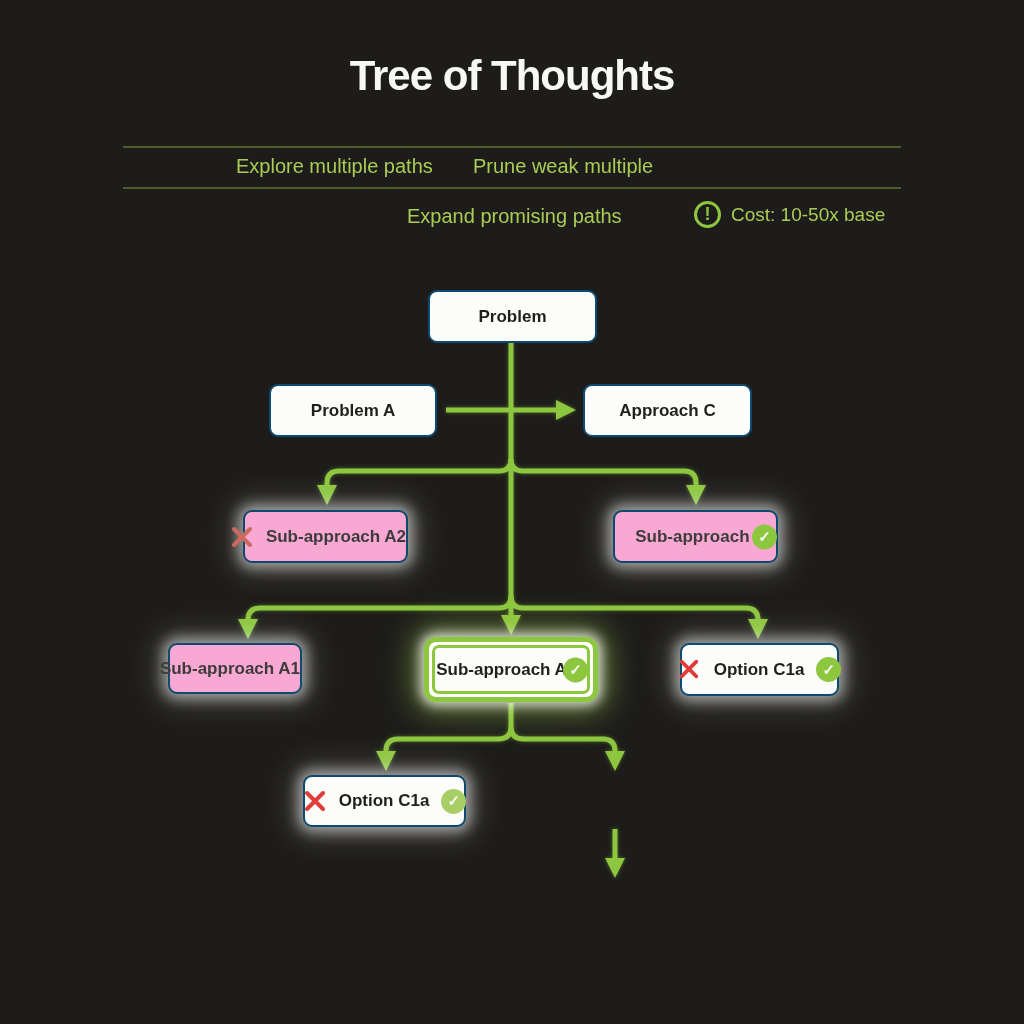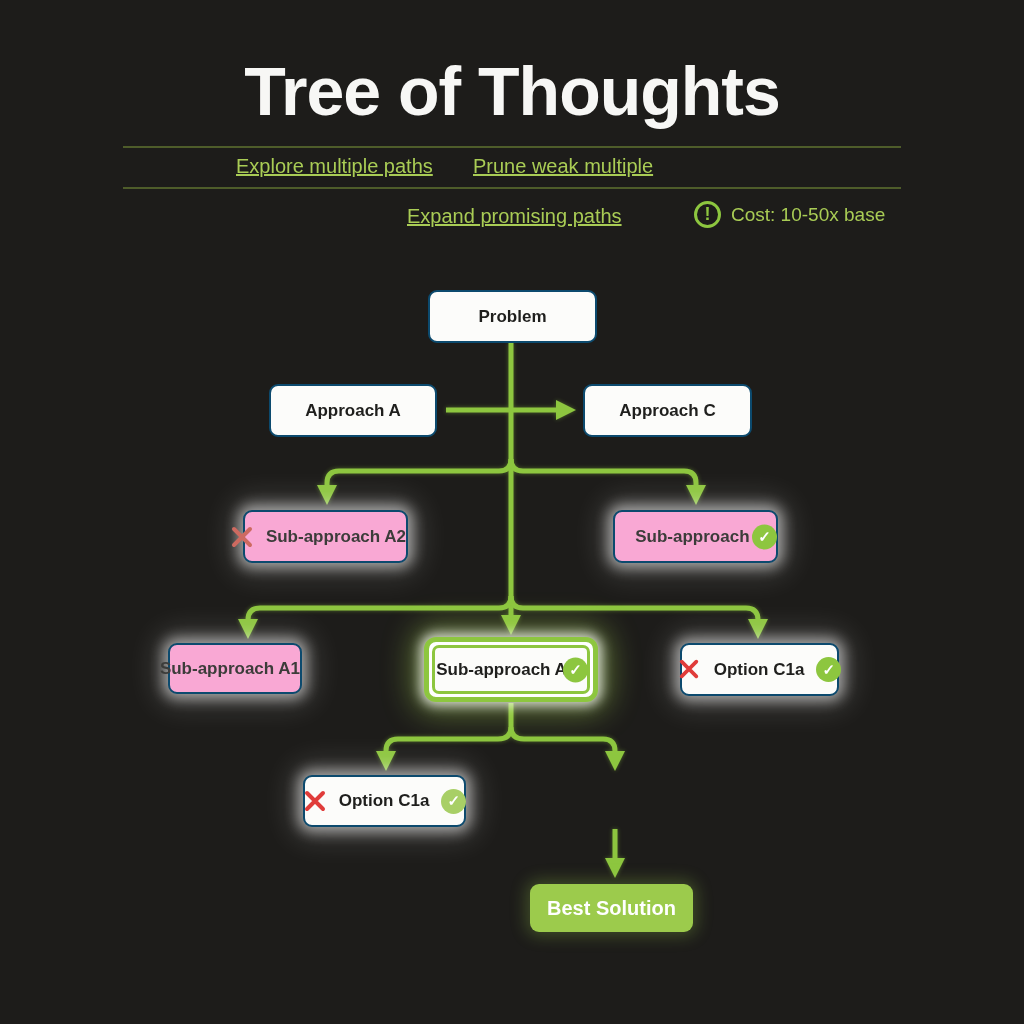--- a/index.html
+++ b/index.html
@@ -4,33 +4,32 @@
 <style>
   html,body{margin:0;padding:0;background:#141311;}
   .canvas{
     position:relative;width:1024px;height:1024px;
     background:#1d1c1a;overflow:hidden;
     font-family:"Liberation Sans", sans-serif;
   }
   
   .title{
     position:absolute;left:0;top:52px;width:1024px;
-    text-align:center;color:#f7f7f5;font-size:68px;font-weight:bold;
+    text-align:center;color:#f7f7f5;font-size:42px;font-weight:bold;
     letter-spacing:-1px;
   }
   .rule{
     position:absolute;left:123px;width:778px;height:0;
     border-top:2px solid #4e5c2a;
   }
   .rule1{top:146px}
   .rule2{top:187px}
   .hdr-text{
     position:absolute;color:#a9cc55;font-size:20px;font-weight:500;
     white-space:nowrap;
-    text-decoration:underline;
   }
   .cost-group{
     position:absolute;left:694px;top:201px;display:flex;align-items:center;gap:10px;
   }
   .alert-circle{
     width:27px;height:27px;border-radius:50%;border:3px solid #8dc63f;
     color:#8dc63f;font-weight:bold;font-size:18px;
     display:flex;align-items:center;justify-content:center;box-sizing:border-box;
   }
   .cost-text{color:#a9cc55;font-size:19px;font-weight:500;white-space:nowrap;}
@@ -118,21 +117,21 @@
 
       <path d="M615,829 L615,872" marker-end="url(#arr)"></path>
     </g>
   </svg>
 
   <div class="node" style="left:428px;top:290px;width:169px;height:53px">
     <span class="label">Problem</span>
   </div>
 
   <div class="node" style="left:269px;top:384px;width:168px;height:53px">
-    <span class="label">Approach A</span>
+    <span class="label">Problem A</span>
   </div>
 
   <div class="node" style="left:583px;top:384px;width:169px;height:53px">
     <span class="label">Approach C</span>
   </div>
 
   <div class="node muted glow" style="left:243px;top:510px;width:165px;height:53px">
     <span class="x-icon">
       <svg width="24" height="24" viewBox="0 0 24 24">
           <path d="M4,4 L20,20 M20,4 L4,20" stroke="#cd6a60" stroke-width="4" stroke-linecap="round"></path>
@@ -171,17 +170,14 @@
     <span class="x-icon">
       <svg width="24" height="24" viewBox="0 0 24 24">
           <path d="M4,4 L20,20 M20,4 L4,20" stroke="#e03c3a" stroke-width="4" stroke-linecap="round"></path>
         </svg>
     </span>
     <span class="label">Option C1a</span>
     <span class="check light">✓</span>
   </div>
 
 
-  <div class="best" style="left:530px;top:884px;width:163px;height:48px">
-    <span class="label">Best Solution</span>
-  </div>
 
 </div>
 
 </body></html>

